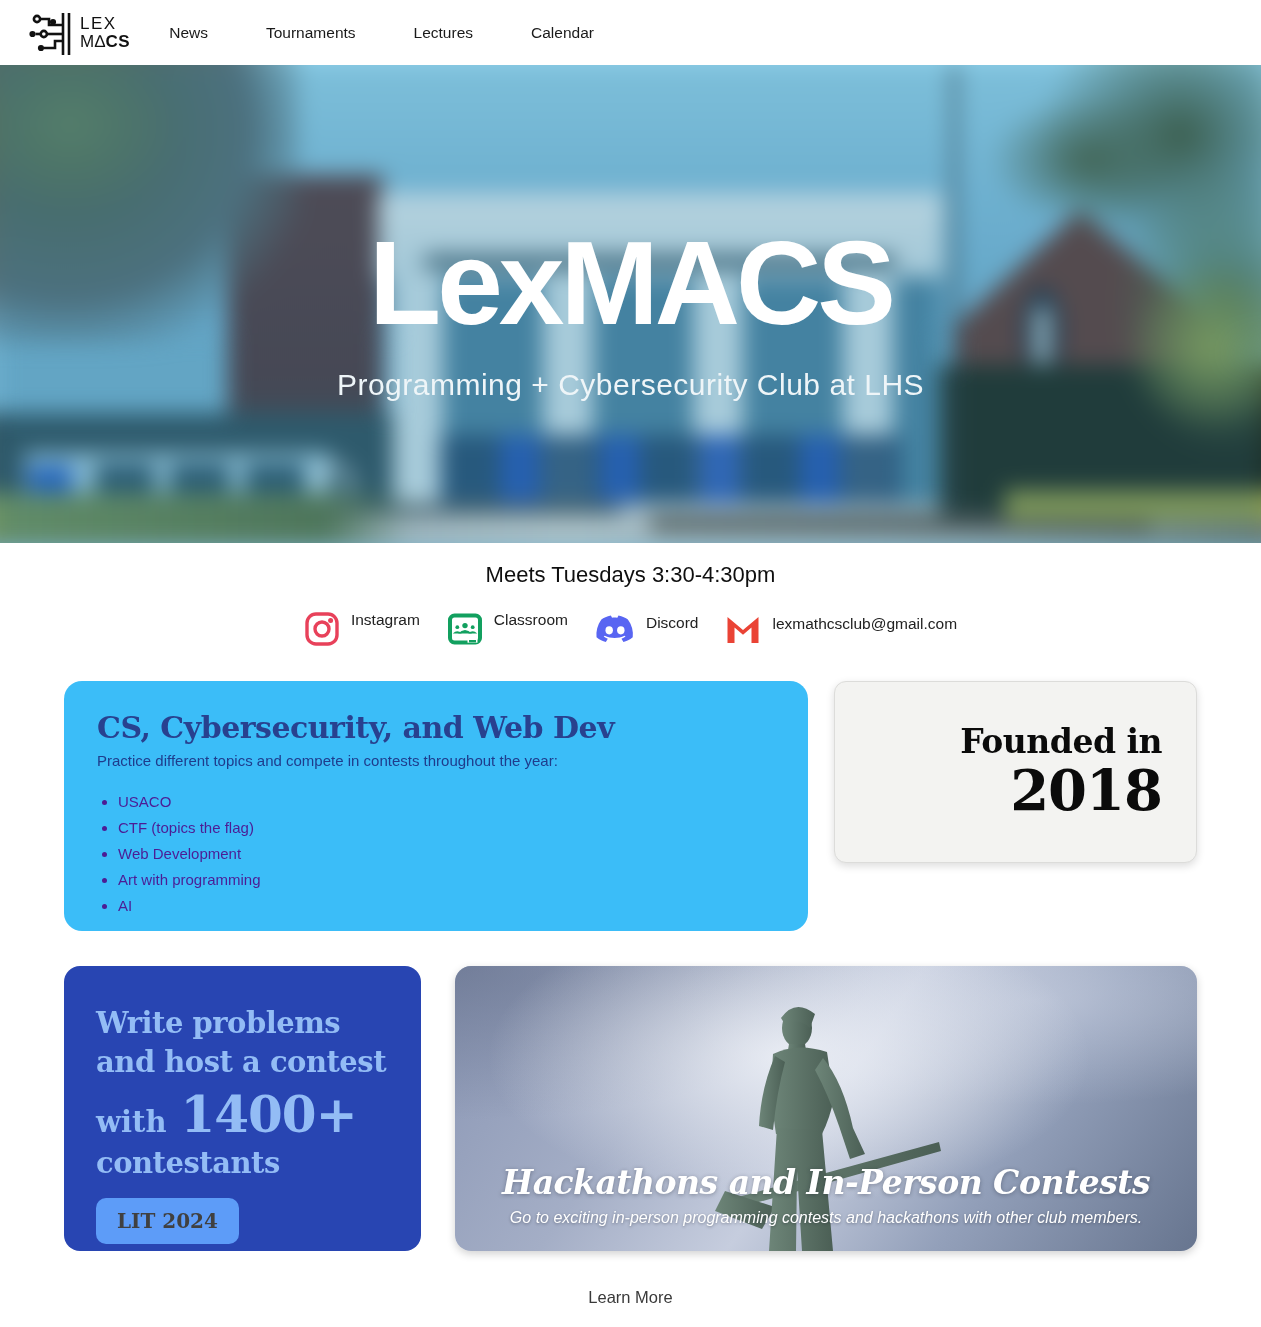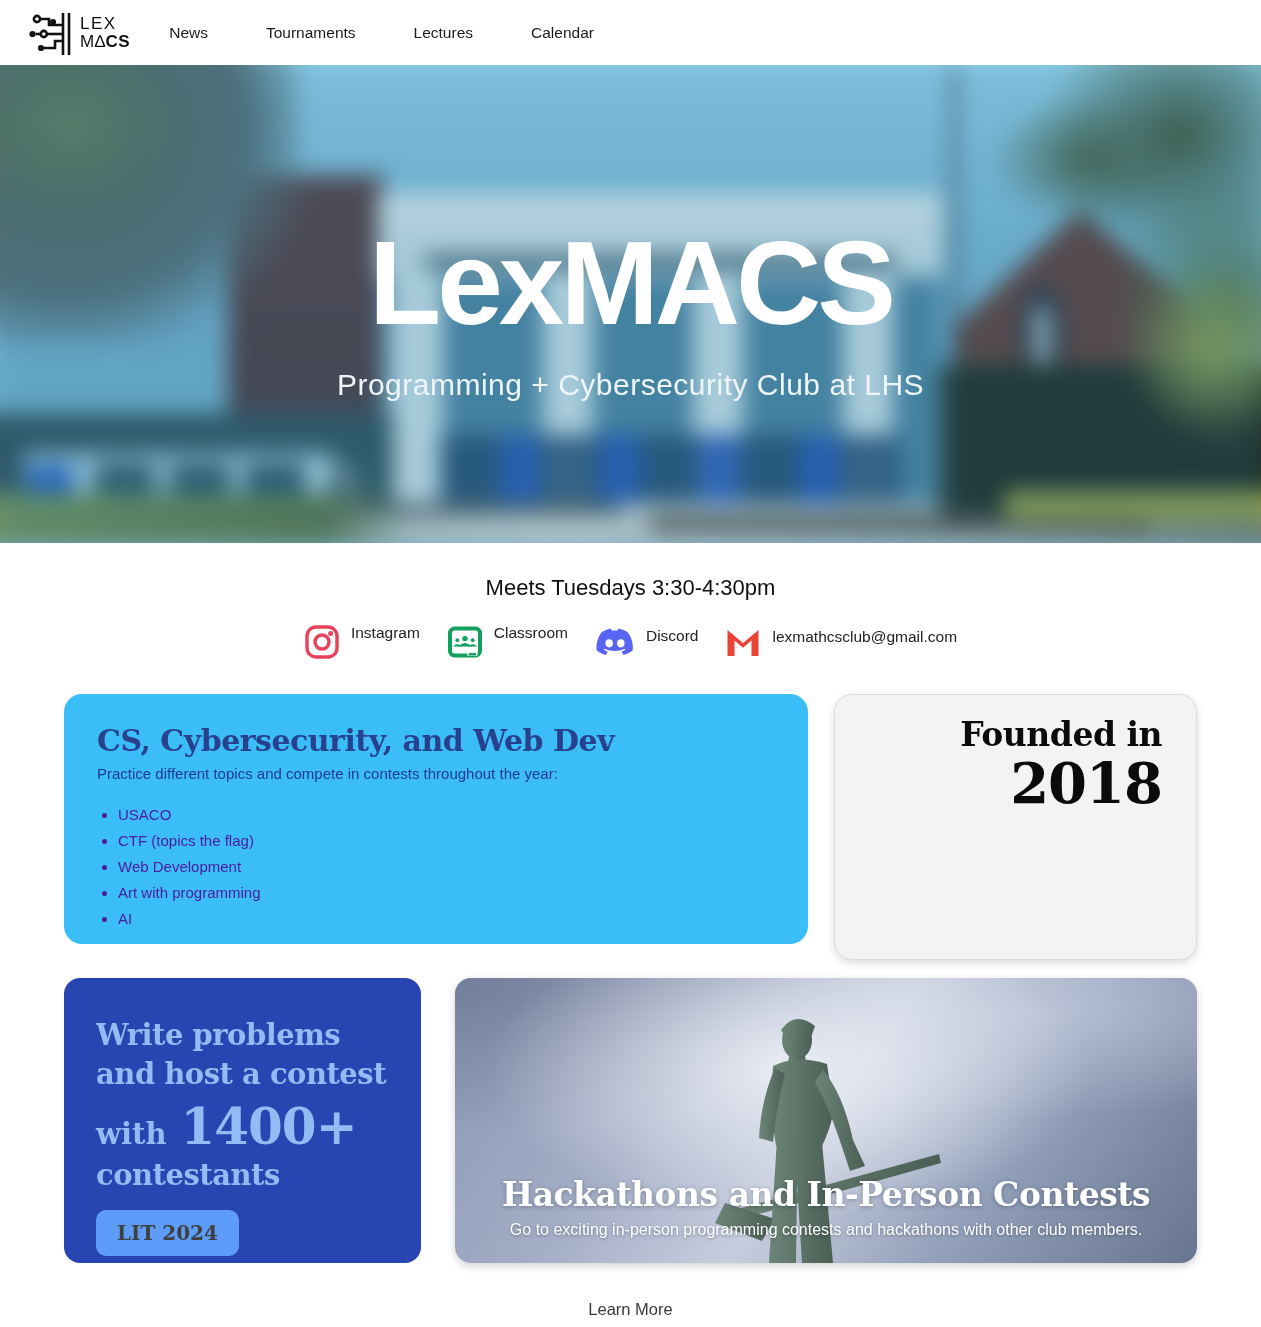--- a/index.html
+++ b/index.html
@@ -66,61 +66,61 @@
   .flagpole { left:952px; top:0px; width:5px; height:450px; background:#2e3e46; }
   .tint { left:0; top:0; right:0; bottom:0; background:rgba(45,115,150,0.18); }
 
   .hero-text { position:absolute; inset:0; display:flex; flex-direction:column; align-items:center;
     justify-content:center; padding-top:18px; text-align:center; }
   .hero-title { color:#fff; font-size:118px; font-weight:700; letter-spacing:-4px; line-height:1;
     font-family:"Liberation Sans", sans-serif; }
   .hero-sub { color:#eef5f8; font-size:30px; font-weight:400; margin-top:26px; letter-spacing:0.5px; }
 
   
-  .meets { margin-top:32px; text-align:center; font-size:22px; font-weight:500; color:#0f0f0f; }
+  .meets { margin-top:19px; text-align:center; font-size:22px; font-weight:500; color:#0f0f0f; }
   .social-row { margin-top:23px; display:flex; justify-content:center; align-items:center; gap:27px; }
   .social-link { display:flex; gap:11px; text-decoration:none; cursor:pointer; }
   .social-link span { font-size:15.5px; color:#222; }
 
   
   .content { margin:0 64px; }
   .row1 { margin-top:30px; display:flex; gap:26px; }
   .card-topics { width:744px; height:250px; background:#3bbdf8; border-radius:18px; padding:29px 33px; }
   .card-topics h2 { font-family:"DejaVu Serif", serif; font-size:30px; font-weight:700; color:#28418f; letter-spacing:-0.5px; }
   .card-topics .sub { margin-top:7px; font-size:15px; color:#1f3c8c; }
   .card-topics ul { margin:24px 0 0 21px; color:#4c1d95; }
   .card-topics li { font-size:15px; margin-bottom:9px; }
 
-  .card-founded { flex:1; height:266px; background:#f3f3f1; border:1px solid #dcdcda; border-radius:18px;
-    box-shadow:0 3px 9px rgba(0,0,0,0.14); padding:20px 34px; text-align:right;
+  .card-founded { flex:1; height:182px; background:#f3f3f1; border:1px solid #dcdcda; border-radius:12px;
+    box-shadow:0 3px 9px rgba(0,0,0,0.14); padding:40px 34px; text-align:right;
     font-family:"DejaVu Serif", serif; color:#0b0b0b; }
   .card-founded .fi { font-size:33px; font-weight:700; letter-spacing:-0.5px; }
   .card-founded .yr { font-size:56px; font-weight:700; line-height:1.05; letter-spacing:-1px; }
 
-  .row2 { margin-top:18px; display:flex; gap:34px;border-radius:25px; }
+  .row2 { margin-top:35px; display:flex; gap:34px;border-radius:25px; }
   .card-contest { width:357px; height:285px; background:#2845b2; border-radius:16px; padding:38px 32px;
     font-family:"DejaVu Serif", serif; font-weight:700; color:#93bcf5; }
   .card-contest .ln { font-size:29px; line-height:1.36; letter-spacing:-0.5px; }
   .card-contest .numline { display:flex; align-items:baseline; gap:14px; margin-top:2px; }
   .card-contest .with { font-size:29px; }
   .card-contest .big { font-size:50px; letter-spacing:-1px; }
   .lit-btn { display:inline-block; margin-top:15px; background:#5d9cf8; color:#404040;
     font-family:"DejaVu Serif", serif; font-weight:700; font-size:20px;
     padding:11px 21px; border-radius:10px; border:none; cursor:pointer; }
 
   .card-hack { flex:1; height:285px; border-radius:16px; position:relative; overflow:hidden;
     box-shadow:0 3px 9px rgba(0,0,0,0.18); }
   .hack-sky { position:absolute; inset:0;
     background:
       radial-gradient(ellipse 430px 210px at 45% 32%, rgba(238,241,247,0.9), rgba(238,241,247,0) 70%),
       radial-gradient(ellipse 520px 150px at 78% 12%, rgba(205,212,228,0.55), rgba(205,212,228,0) 70%),
       radial-gradient(ellipse 600px 220px at 0% 0%, rgba(95,106,132,0.55), rgba(95,106,132,0) 70%),
       linear-gradient(125deg, #8a96b4 0%, #a4aec6 30%, #c6cdde 50%, #93a0ba 72%, #67758f 100%); }
   .hack-statue { position:absolute; left:150px; top:0; }
-  .hack-text { position:absolute; left:0; right:0; bottom:0; text-align:center; padding-bottom:24px; color:#fff; }
+  .hack-text { position:absolute; left:0; right:0; bottom:0; text-align:center; padding-bottom:24px; color:#fff;font-style:italic; }
   .hack-text h2 { font-family:"DejaVu Serif", serif; font-size:33px; font-weight:700; letter-spacing:-0.5px;
     text-shadow:0 1px 4px rgba(20,25,40,0.35); }
   .hack-text p { margin-top:7px; font-size:16px; font-weight:500; text-shadow:0 1px 3px rgba(20,25,40,0.4); }
 
   .learn-more { margin:37px 0 16px; text-align:center; font-size:16.5px; color:#3a3a3a; cursor:pointer; }
 </style>
 </head>
 <body>
 
 <nav class="nav">

